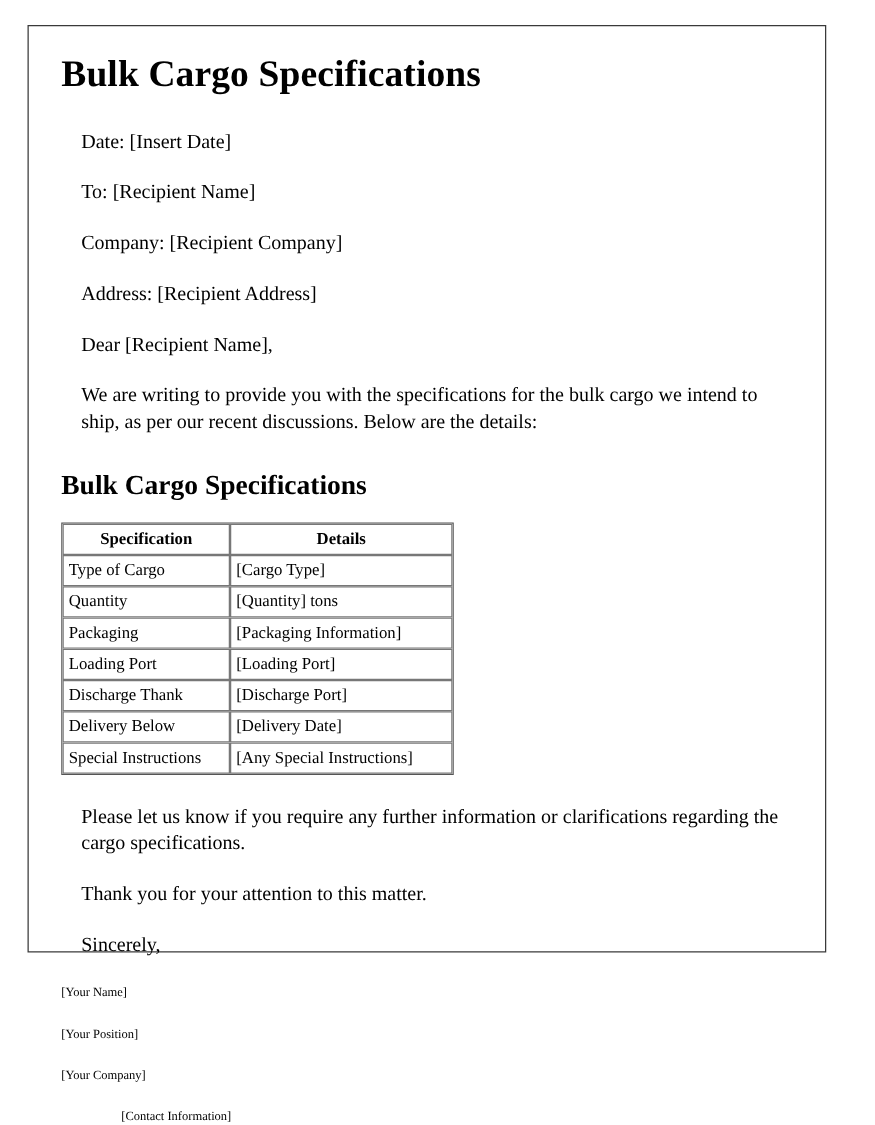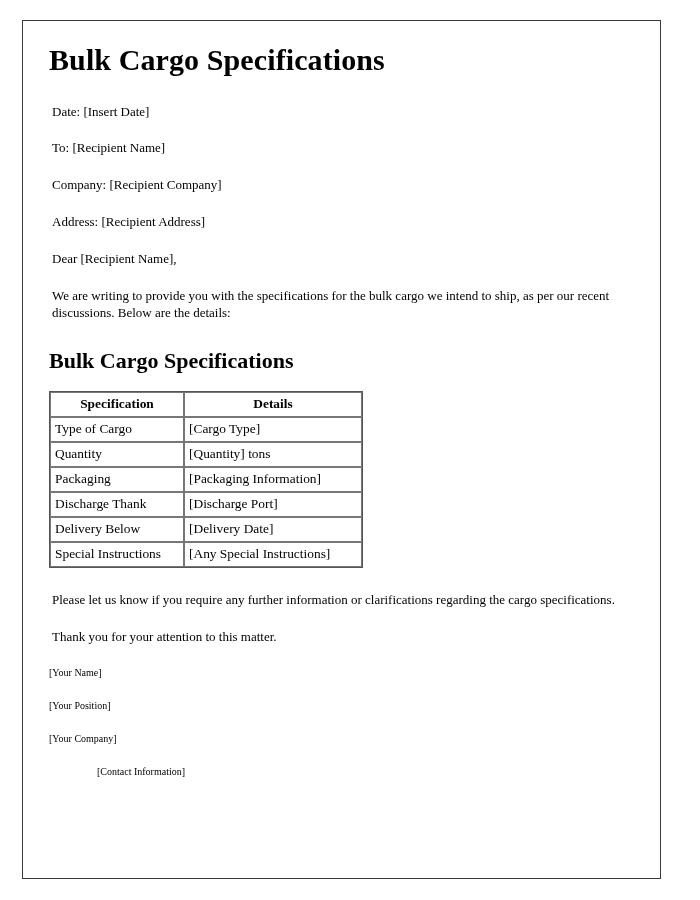--- a/index.html
+++ b/index.html
@@ -14,21 +14,21 @@
     color: #000000;
     overflow: hidden;
   }
 
   
   #page-frame {
     position: absolute;
     left: 22px;
     top: 20px;
     width: 639px;
-    height: 859px;
+    height: 742px;
     border: 1px solid #3a3a3a;
     box-sizing: border-box;
     background: #ffffff;
   }
 
   #page-inner {
     position: absolute;
     left: 26px;
     top: 22px;
     right: 20px;
@@ -46,23 +46,23 @@
 
   .section-title {
     font-size: 22px;
     font-weight: bold;
     line-height: 1.15;
     margin: 26px 0 18px 0;
   }
 
   
   .para {
-    font-size: 13px;
+    font-size: 16px;
     line-height: 1.30;
-    margin: 0 0 20px 3px;
+    margin: 0 0 20px 16px;
     max-width: 580px;
   }
   .para.tight {
     max-width: 578px;
   }
 
   
   .spec-table-wrap {
     margin: 16px 0 24px 0;
   }
@@ -143,39 +143,44 @@
           </tr>
           <tr>
             <td>Quantity</td>
             <td>[Quantity] tons</td>
           </tr>
           <tr>
             <td>Packaging</td>
             <td>[Packaging Information]</td>
           </tr>
           <tr>
+            <td>Loading Port</td>
+            <td>[Loading Port]</td>
+          </tr>
+          <tr>
             <td>Discharge Thank</td>
             <td>[Discharge Port]</td>
           </tr>
           <tr>
             <td>Delivery Below</td>
             <td>[Delivery Date]</td>
           </tr>
           <tr>
             <td>Special Instructions</td>
             <td>[Any Special Instructions]</td>
           </tr>
         </tbody>
       </table>
     </div>
 
     <p class="para tight">Please let us know if you require any further information or clarifications regarding the cargo specifications.</p>
 
     <p class="para">Thank you for your attention to this matter.</p>
 
+    <p class="para">Sincerely,</p>
 
     <p class="sig-line">[Your Name]</p>
 
     <p class="sig-line">[Your Position]</p>
 
     <p class="sig-line">[Your Company]</p>
 
     <p class="sig-line last">[Contact Information]</p>
 
   </div>

